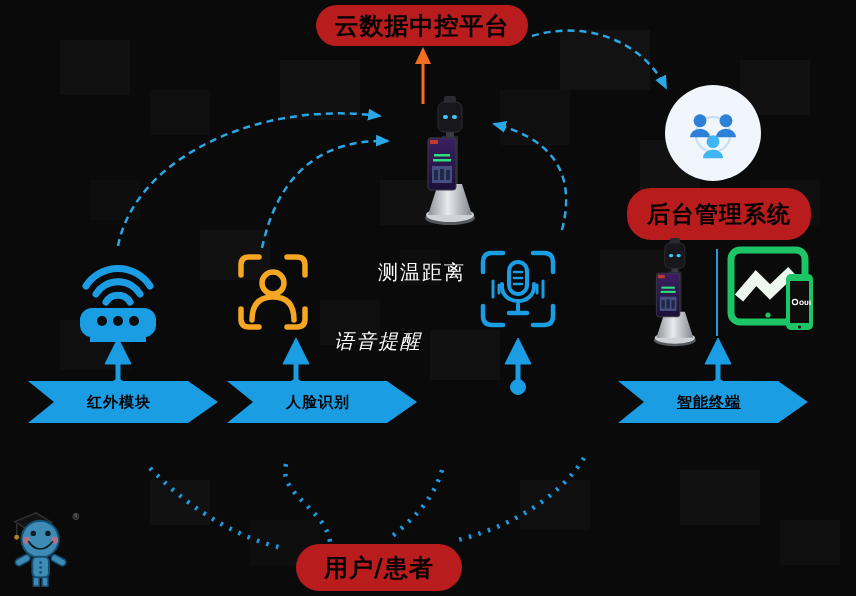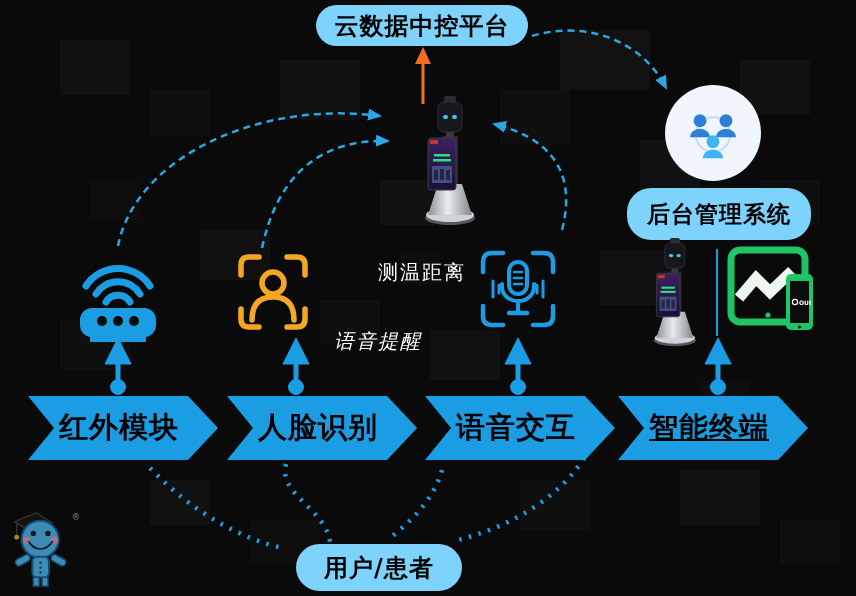--- a/index.html
+++ b/index.html
@@ -4,33 +4,33 @@
 <style>
   html,body{margin:0;padding:0;background:#000;}
   #stage{
     position:relative;width:856px;height:596px;overflow:hidden;
     background:#0a0a0a;
     font-family:"DejaVu Sans","Liberation Sans",sans-serif;
   }
   #stage svg{display:block;}
   .layer{position:absolute;left:0;top:0;width:856px;height:596px;}
   .pill{
-    position:absolute;background:#7dd3fc;border-radius:24px;
+    position:absolute;background:#b91c1c;border-radius:24px;
     display:flex;align-items:center;justify-content:center;
     color:#000;font-weight:bold;letter-spacing:1px;z-index:3;
   }
   .pill.cloud{left:316px;top:5px;width:212px;height:41px;font-size:24px;}
   .pill.admin{left:627px;top:188px;width:184px;height:52px;font-size:23px;}
   .pill.user{left:296px;top:544px;width:166px;height:47px;font-size:24px;border-radius:26px;}
   .banner{
-    position:absolute;top:396px;width:190px;height:64px;background:#1b9de4;
+    position:absolute;top:381px;width:190px;height:42px;background:#1b9de4;
     clip-path:polygon(0 0, calc(100% - 30px) 0, 100% 50%, calc(100% - 30px) 100%, 0 100%, 26px 50%);
     display:flex;align-items:center;justify-content:center;
     box-sizing:border-box;padding-left:26px;padding-right:34px;
-    color:#000;font-weight:bold;font-size:29px;letter-spacing:1px;z-index:3;
+    color:#000;font-weight:bold;font-size:15px;letter-spacing:1px;z-index:3;
   }
   .banner.b1{left:28px;}  .banner.b2{left:227px;}
   .banner.b3{left:425px;} .banner.b4{left:618px;text-decoration:underline;}
   .ann{
     position:absolute;color:#fff;font-size:20px;letter-spacing:2px;z-index:3;
   }
   .ann.a1{left:334px;top:259px;margin-left:44px;} .ann.a2{left:334px;top:328px;font-style:italic;}
   .icon{position:absolute;z-index:3;}
   .vline{position:absolute;left:716px;top:249px;width:2px;height:87px;background:#1b9de4;z-index:3;}
   .circle-node{
@@ -236,21 +236,20 @@
     <polyline points="13,52 30,32 44,46 66,25" fill="none" stroke="#eef7ef" stroke-width="11" stroke-linejoin="miter"></polyline>
     <rect x="60" y="28" width="27" height="56" rx="5" fill="#1ec566"></rect>
     <rect x="64" y="35" width="19" height="42" fill="#0d0d0d"></rect>
     <circle cx="69" cy="56" r="2.6" fill="none" stroke="#fff" stroke-width="1.2"></circle>
     <text x="73" y="58.5" fill="#fff" font-size="6" font-weight="bold">OUI</text>
     <circle cx="73.5" cy="81" r="1.6" fill="#0d0d0d"></circle>
   </svg>
 
   <div class="banner b1">红外模块</div>
   <div class="banner b2">人脸识别</div>
-  <div class="banner b3">语音交互</div>
   <div class="banner b4">智能终端</div>
 
   <div class="pill user">用户/患者</div>
 
   <svg class="mascot" viewBox="0 0 80 90">
     <text x="66" y="14" fill="#9a9a9a" font-size="9">®</text>
     <polygon points="8,16 30,7 46,17 24,26" fill="#141414" stroke="#3a3a3a" stroke-width="1.5"></polygon>
     <line x1="10" y1="18" x2="10" y2="30" stroke="#3a3a3a" stroke-width="1.5"></line>
     <circle cx="10" cy="32" r="2.5" fill="#c9a227"></circle>
     <circle cx="34" cy="34" r="19" fill="#4aa9dc" stroke="#155e8c" stroke-width="2"></circle>

